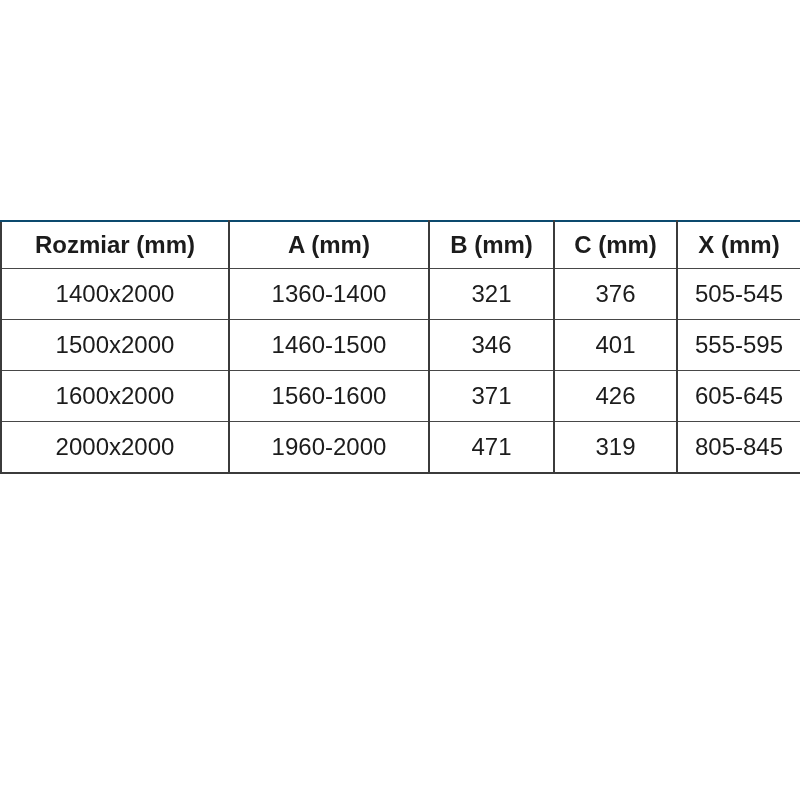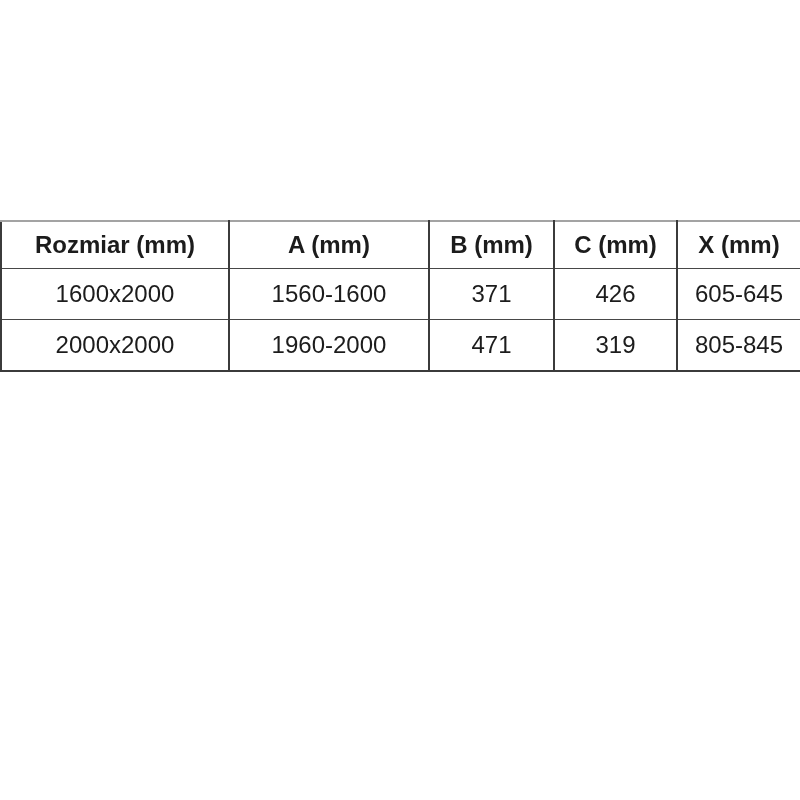--- a/index.html
+++ b/index.html
@@ -36,21 +36,21 @@
     padding: 0;
     font-size: 24px;
     line-height: 1;
     color: #1c1c1c;
     white-space: nowrap;
     overflow: hidden;
   }
   table.spec-table thead th {
     font-weight: bold;
     height: 46px;
-    border-top: 2px solid #a3a3a3;
+    border-top: 2px solid #0c4a6e;
     border-bottom: 1px solid #474747;
   }
   table.spec-table tbody td {
     font-weight: normal;
     height: 50px;
   }
   table.spec-table tbody tr:last-child td {
     border-bottom: 2px solid #3b3b3b;
   }
 </style>
@@ -70,20 +70,34 @@
       <tr>
         <th>Rozmiar (mm)</th>
         <th>A (mm)</th>
         <th>B (mm)</th>
         <th>C (mm)</th>
         <th>X (mm)</th>
       </tr>
     </thead>
     <tbody>
       <tr>
+        <td>1400x2000</td>
+        <td>1360-1400</td>
+        <td>321</td>
+        <td>376</td>
+        <td>505-545</td>
+      </tr>
+      <tr>
+        <td>1500x2000</td>
+        <td>1460-1500</td>
+        <td>346</td>
+        <td>401</td>
+        <td>555-595</td>
+      </tr>
+      <tr>
         <td>1600x2000</td>
         <td>1560-1600</td>
         <td>371</td>
         <td>426</td>
         <td>605-645</td>
       </tr>
       <tr>
         <td>2000x2000</td>
         <td>1960-2000</td>
         <td>471</td>

